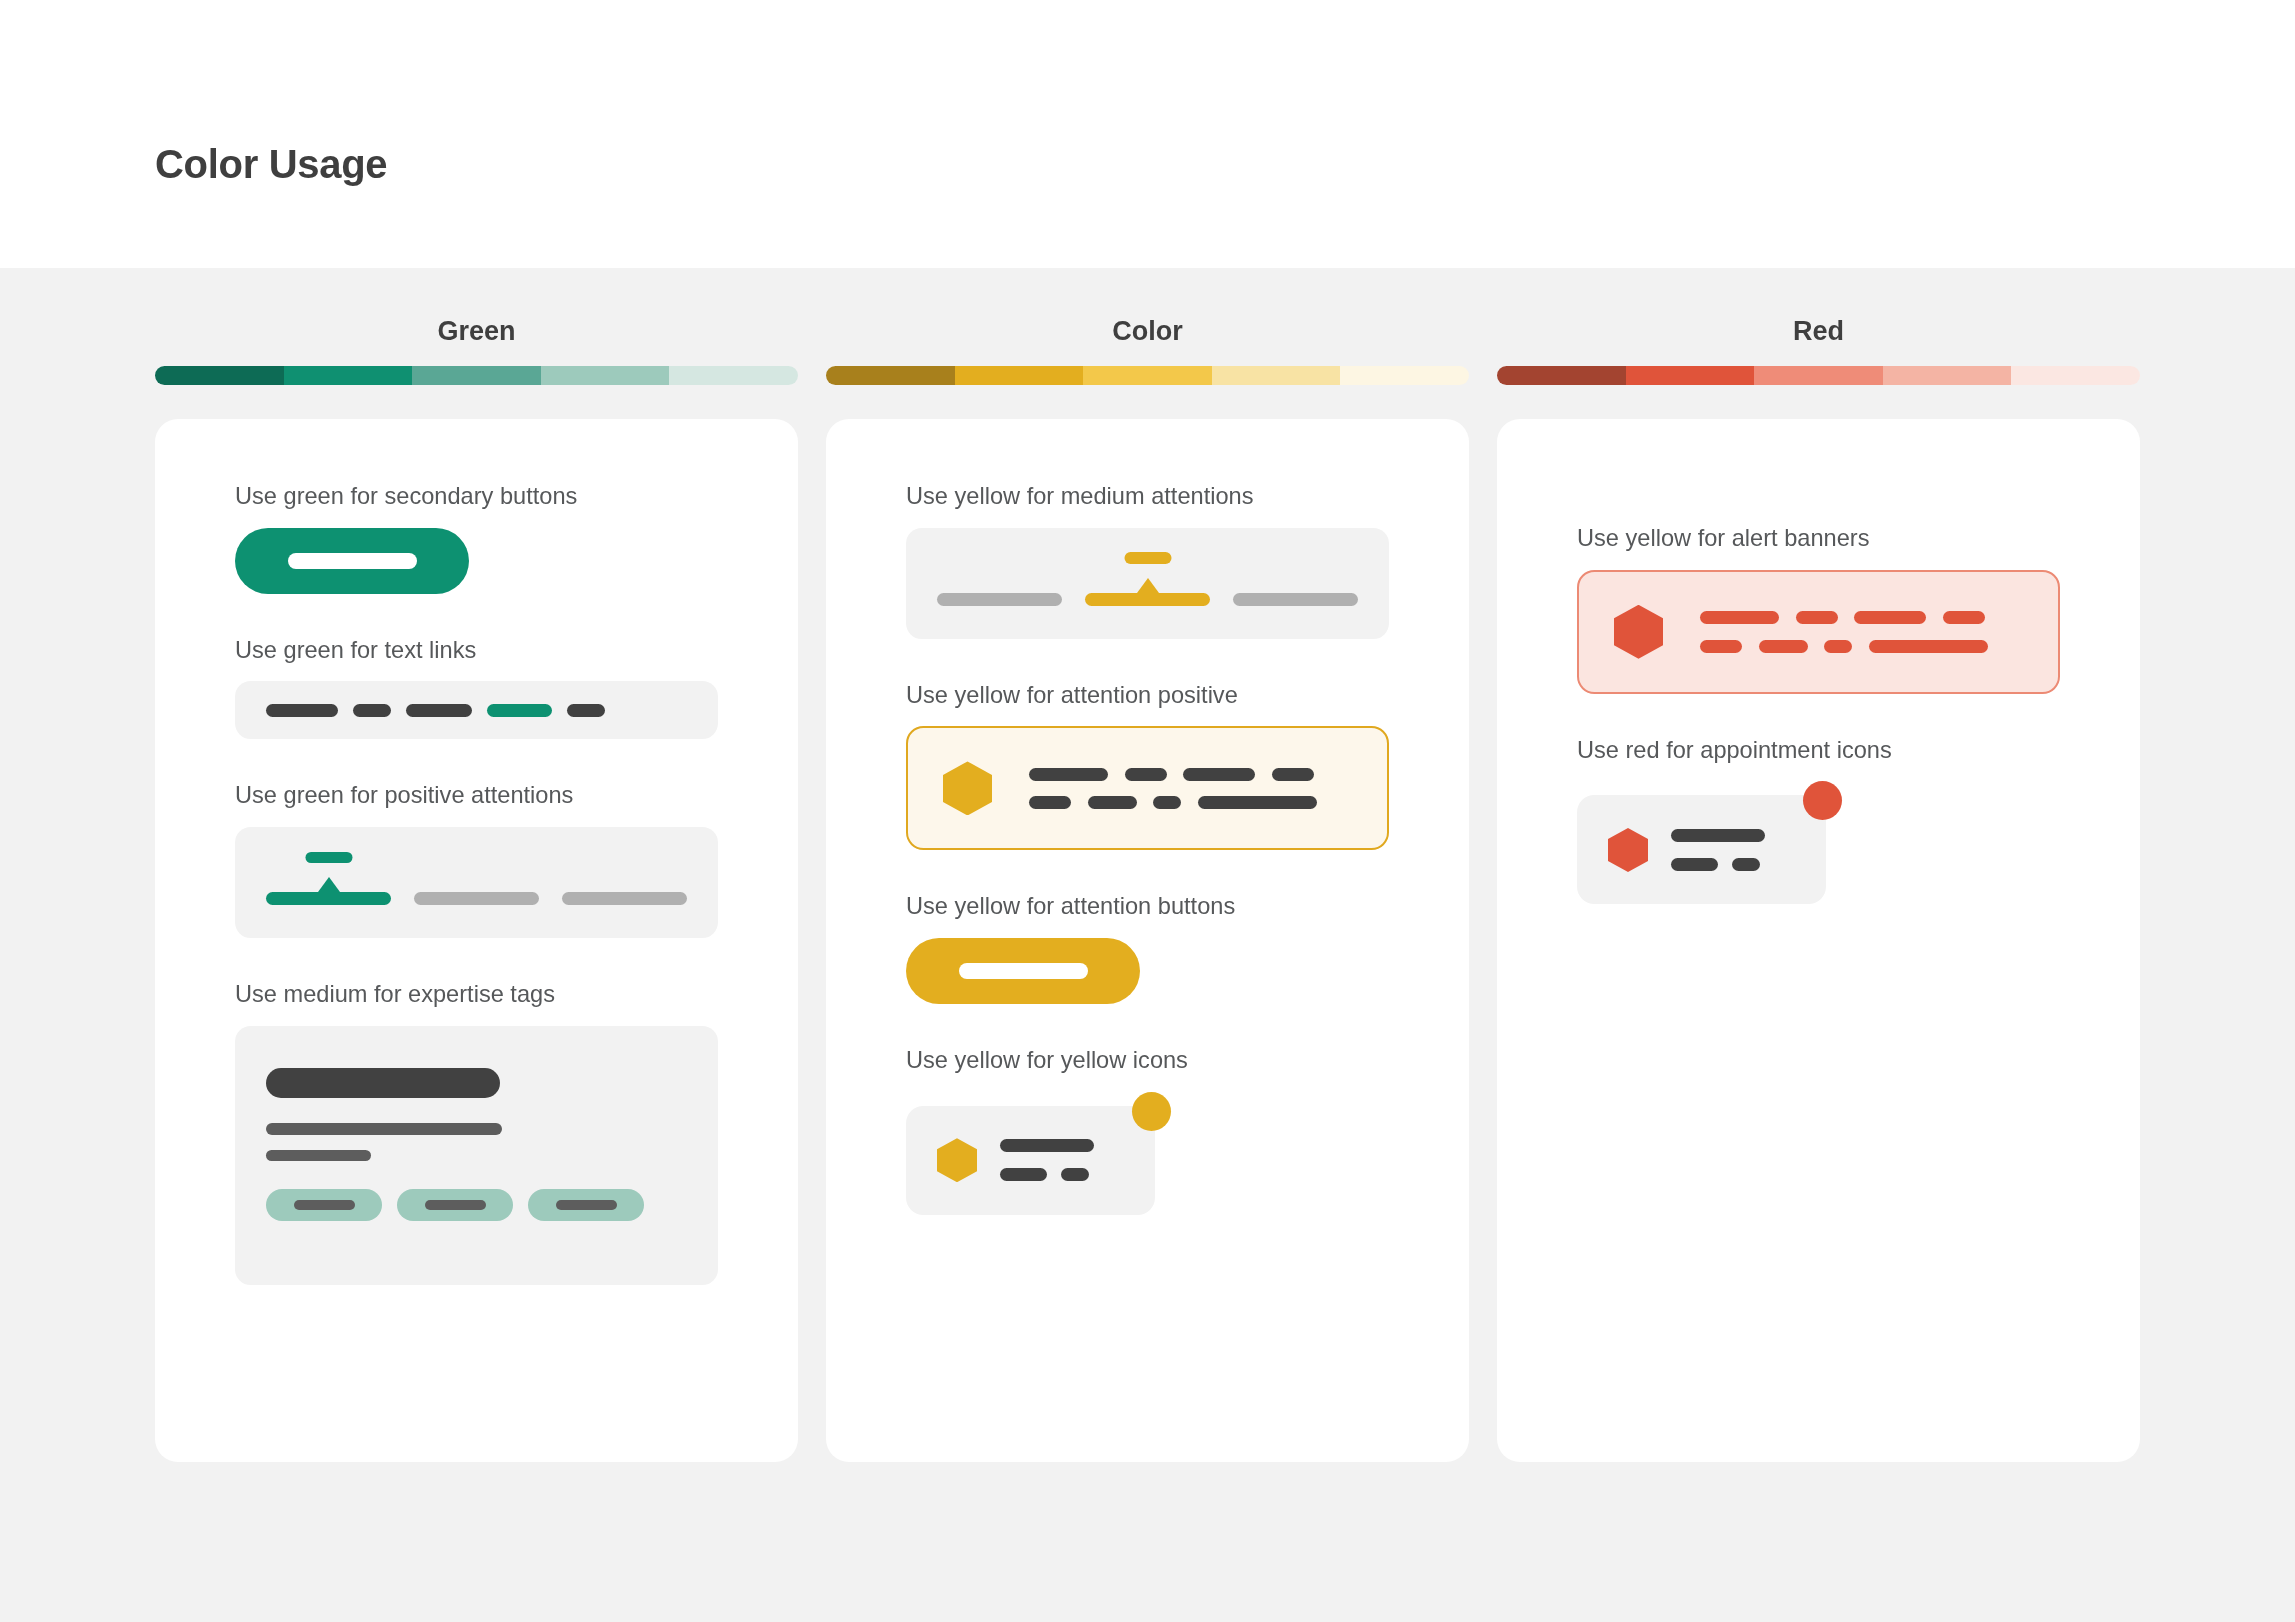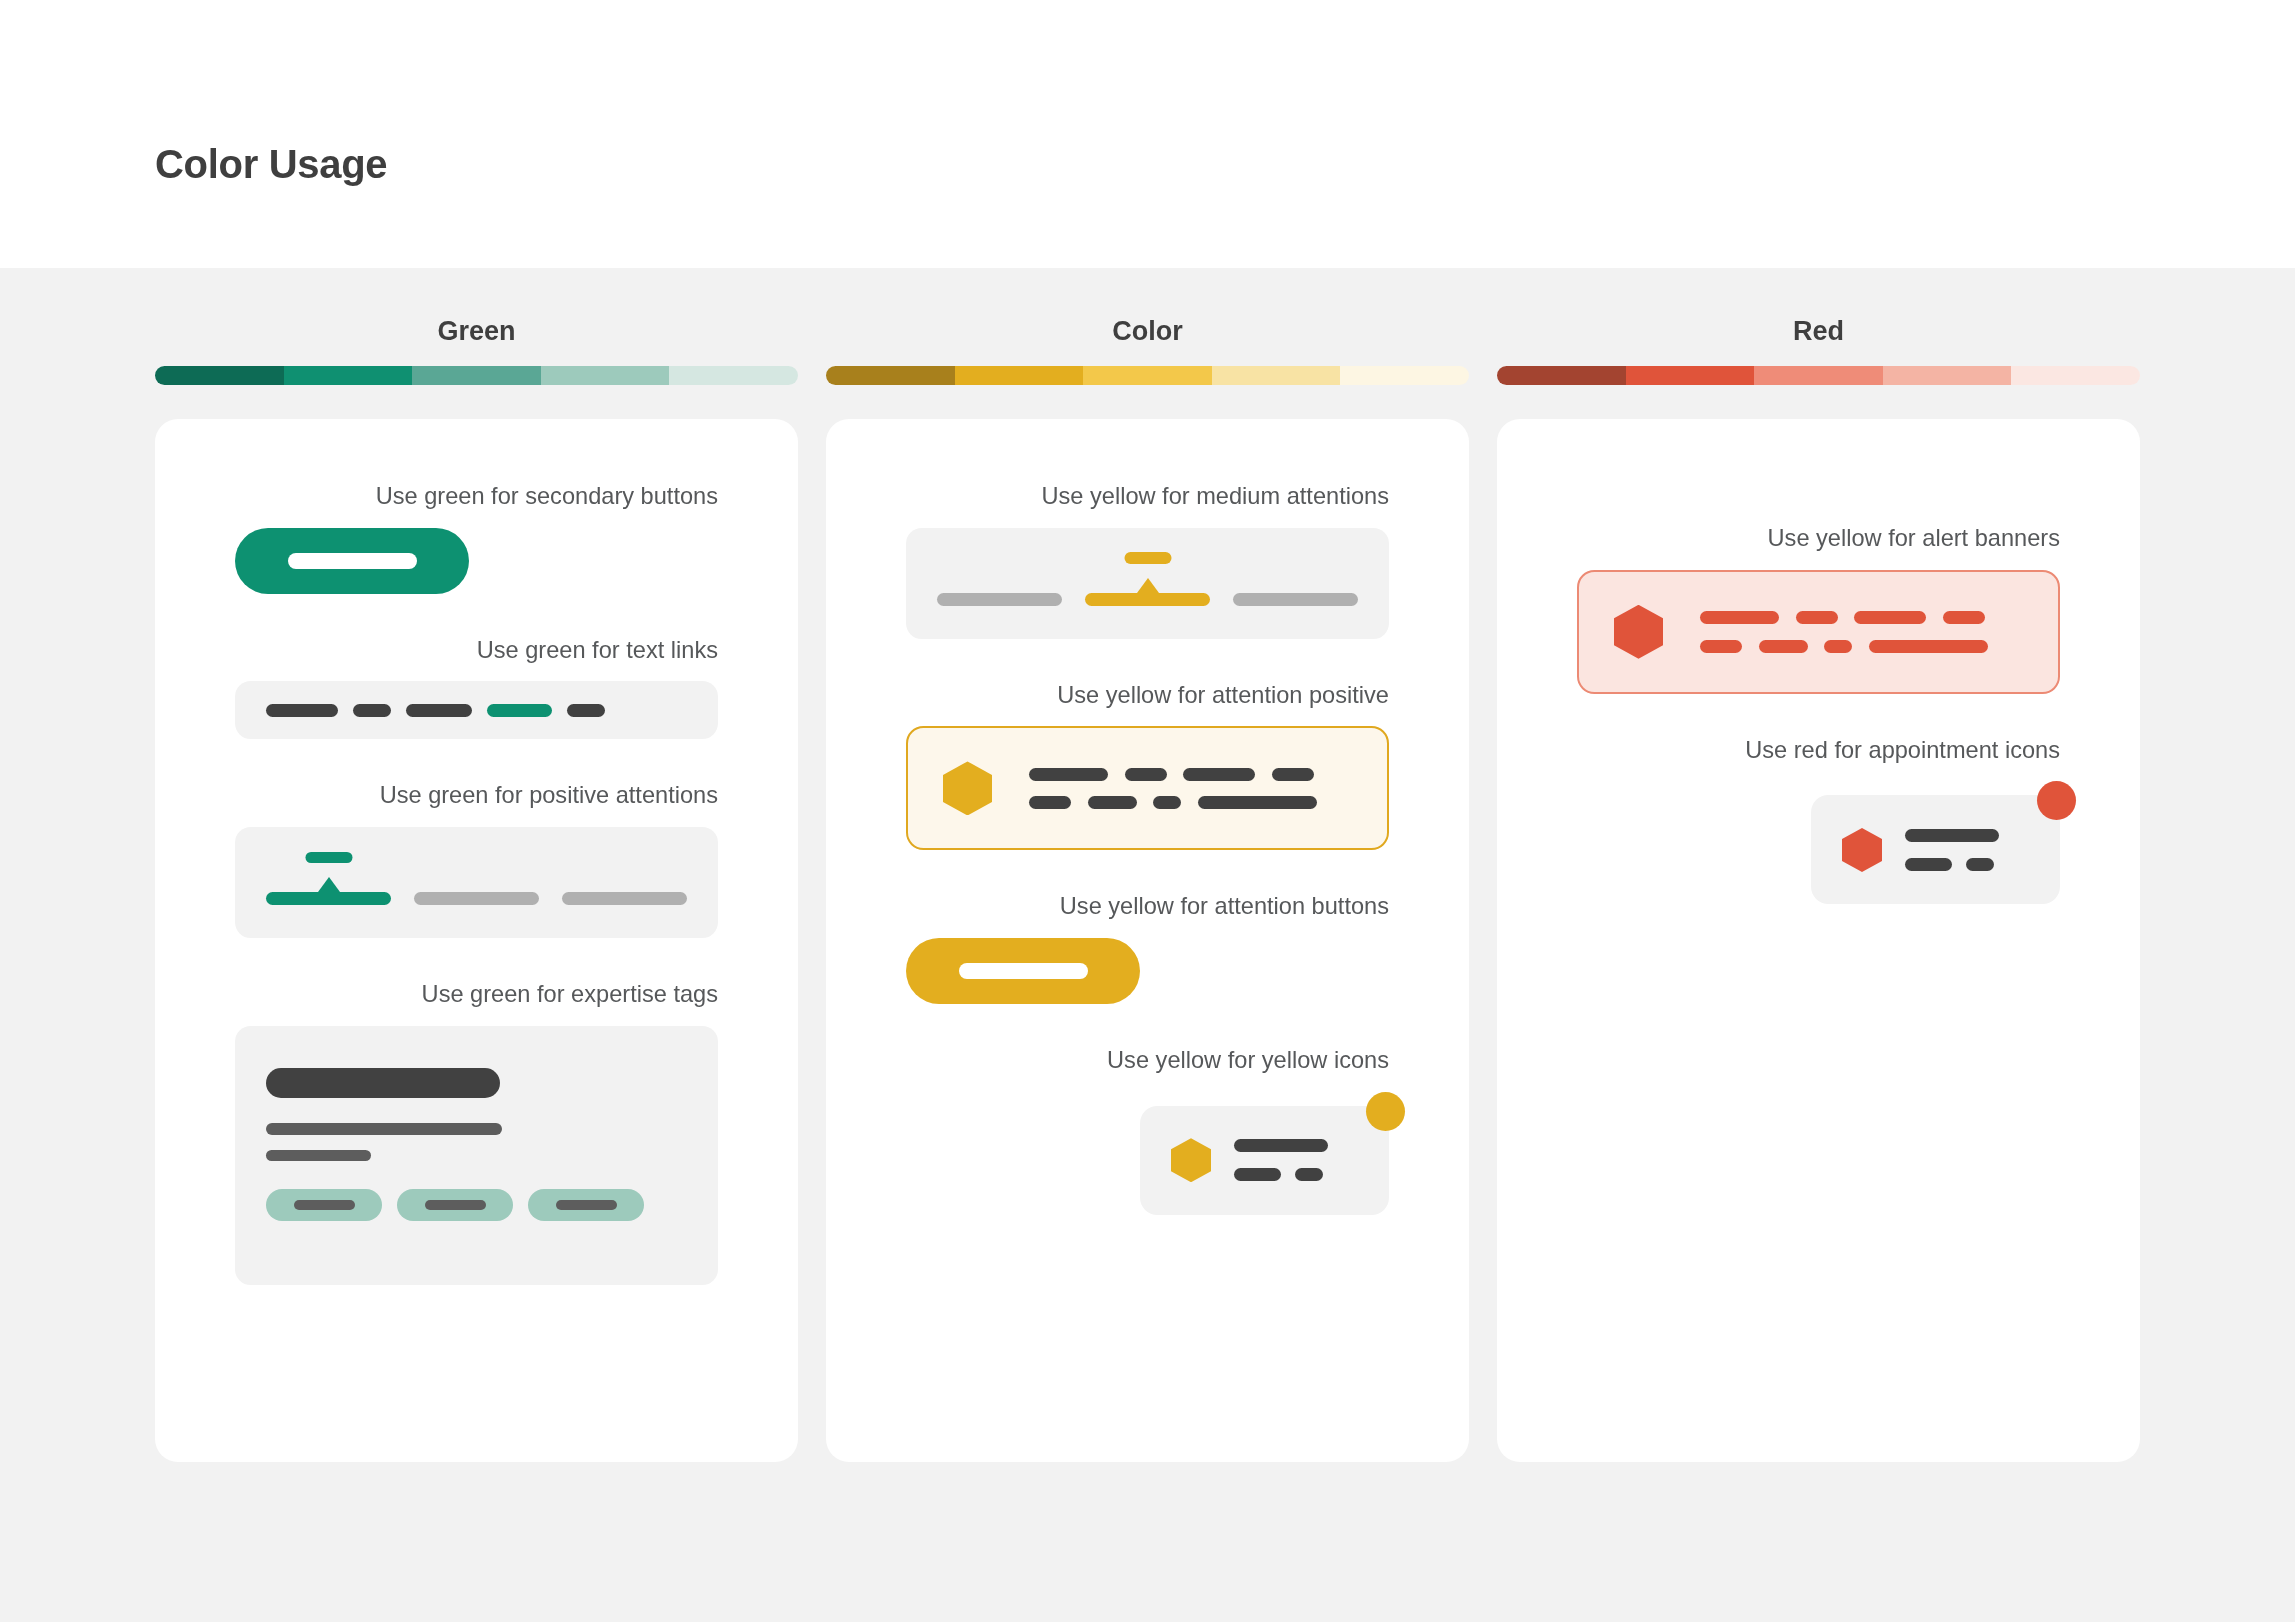--- a/index.html
+++ b/index.html
@@ -57,21 +57,21 @@
 
   .card {
     background: #ffffff;
     border-radius: 23px;
     margin-top: 34px;
     height: 1043px;
     box-sizing: border-box;
     padding: 63px 80px 0 80px;
   }
 
-  .usage-block { margin-bottom: 0; text-align: right; }
+  .usage-block { margin-bottom: 0; }
   .usage-label {
     font-size: 23.6px;
     color: #56585a;
     line-height: 1.2;
     margin-bottom: 17.4px;
   }
 
   
   .panel {
     background: #f2f2f2;
@@ -259,21 +259,21 @@
           </div>
           <div class="attn-seg">
             <div class="bar bar-gray"></div>
           </div>
         </div>
       </div>
 
       <div class="spacer-48"></div>
 
       <div class="usage-block">
-        <div class="usage-label">Use green for expertise tags</div>
+        <div class="usage-label">Use medium for expertise tags</div>
         <div class="panel tags-panel">
           <div class="tag-title"></div>
           <div class="tag-line1"></div>
           <div class="tag-line2"></div>
           <div class="tag-row">
             <div class="tag-pill">
               <div class="tag-pill-bar"></div>
             </div>
             <div class="tag-pill">
               <div class="tag-pill-bar"></div>

